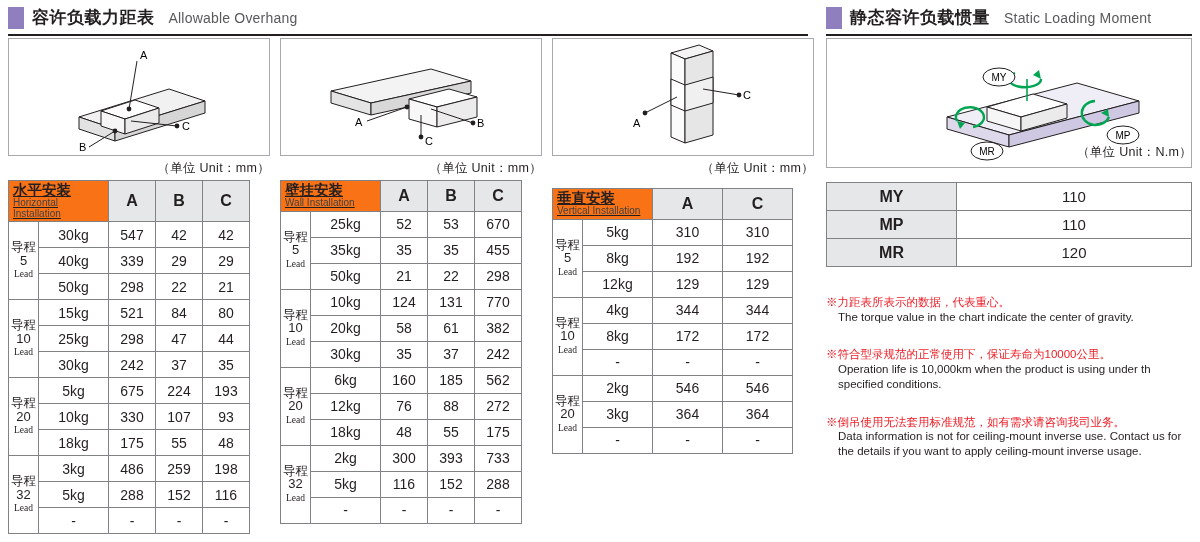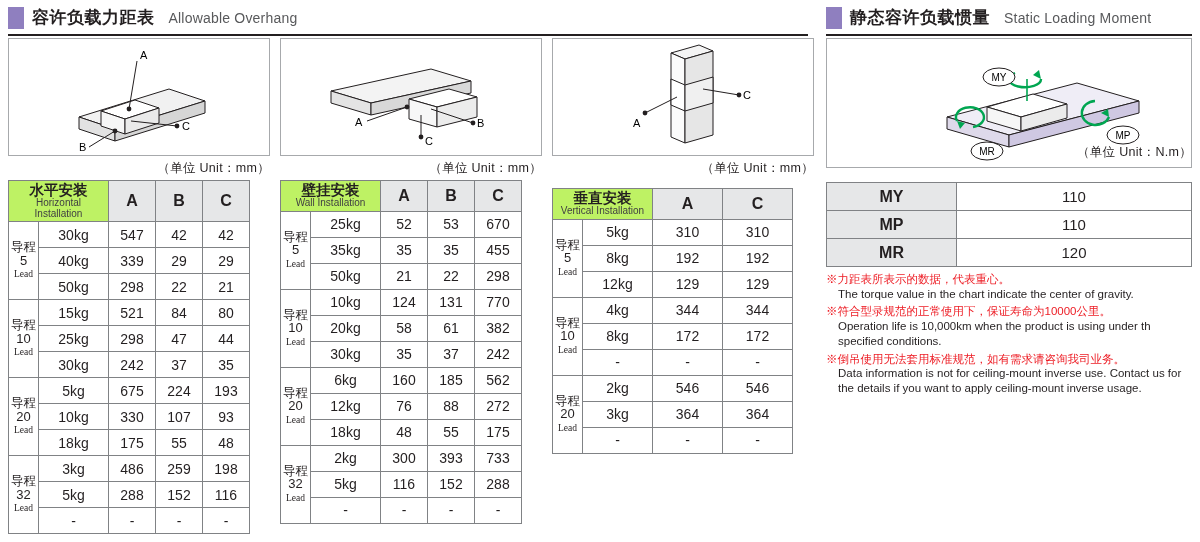--- a/index.html
+++ b/index.html
@@ -60,24 +60,25 @@
     height: 26px;
     font-weight: normal;
     background: #fff;
   }
   table.spec th.hdr {
     background: #e6e7e8;
     font-weight: bold;
     font-size: 16px;
   }
   table.spec th.hdr-wide {
-    background: #bef264;
+    background: #f97316;
     line-height: 1.05;
     padding: 2px 4px;
-    text-align: center;
+    text-align: left;
+    text-decoration: underline;
   }
   .hdr-cn { font-size: 14.5px; font-weight: bold; display: block; }
   .hdr-en { font-size: 10px; font-weight: normal; color: #414042; display: block; }
   .lead-cell {
     background: #e6e7e8;
     font-size: 12.5px;
     line-height: 1.0;
     font-weight: bold;
     width: 30px;
   }
@@ -109,21 +110,21 @@
 
   
   .notes {
     position: absolute;
     width: 372px;
     font-size: 11.5px;
     line-height: 1.28;
   }
   .notes .n-cn { color: #ed1c24; }
   .notes .n-en { color: #231f20; padding-left: 12px; }
-  .notes .n-blk { margin-bottom: 3px; }
+  .notes .n-blk { margin-bottom: 3px; margin-top: 23px; }
 
   svg { display: block; }
 </style>
 </head>
 <body>
 
 <div class="page">
 
   <div id="left-head">
     <div class="sec-head">

